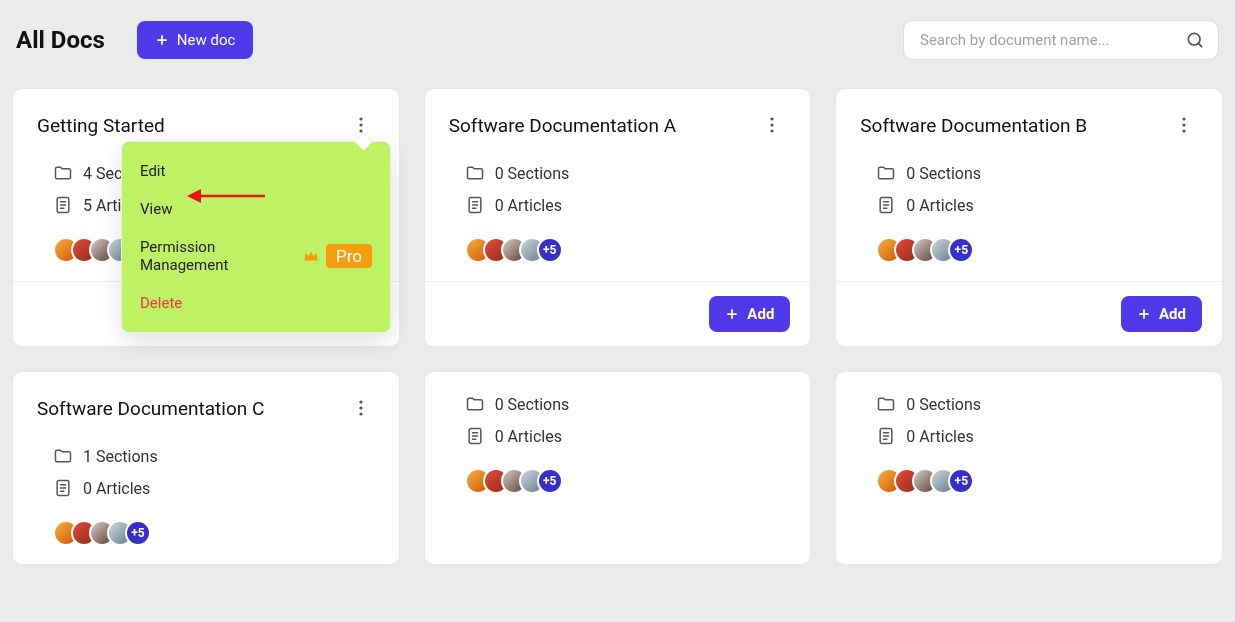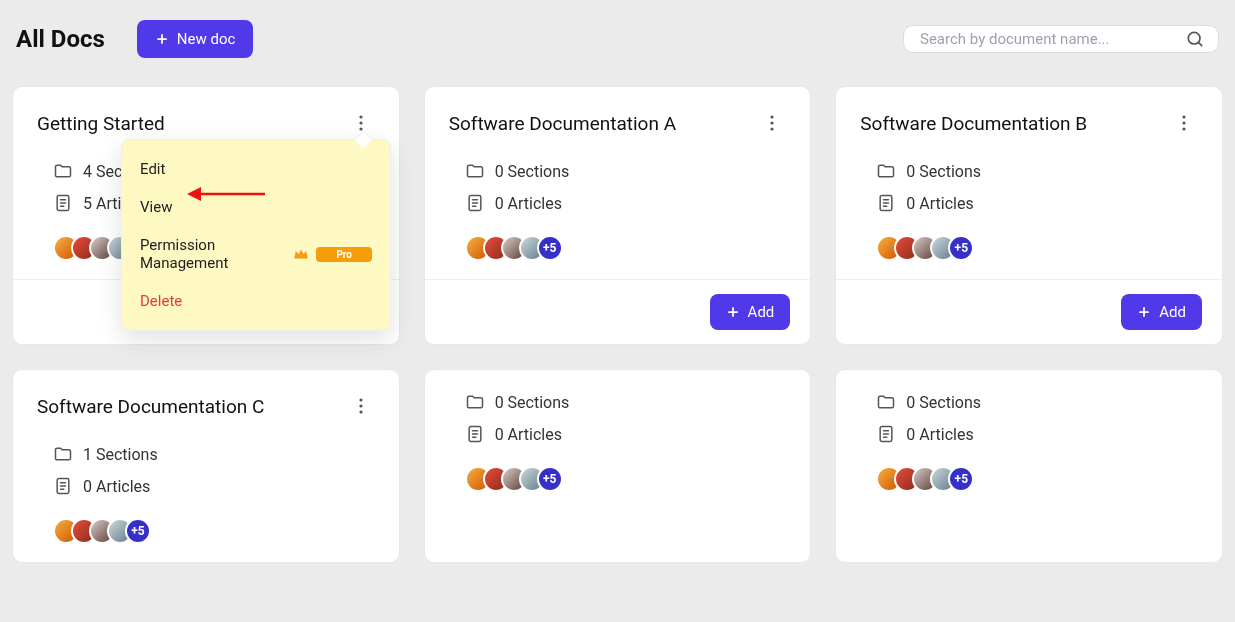--- a/index.html
+++ b/index.html
@@ -2,49 +2,49 @@
 <html><head>
 <meta charset="utf-8">
 <style>
   * { box-sizing: border-box; margin: 0; padding: 0; font-family: -apple-system, BlinkMacSystemFont, "Segoe UI", Roboto, sans-serif; }
   body { background: #ebebeb; width: 1235px; height: 622px; overflow: hidden; padding: 20px 12px; }
   .header { display: flex; align-items: center; justify-content: space-between; margin-bottom: 28px; padding: 0 4px; }
   .header-left { display: flex; align-items: center; gap: 32px; }
   .title { font-size: 24px; font-weight: 700; color: #111; }
   .new-doc-btn { background: #4f39e8; color: #fff; border: none; border-radius: 8px; padding: 10px 18px; font-size: 15px; font-weight: 400; display: inline-flex; align-items: center; gap: 8px; cursor: pointer; }
   .search-wrap { position: relative; }
-  .search { width: 316px; height: 28px; border: 1px solid #ddd; border-radius: 10px; padding: 0 44px 0 16px; font-size: 15px; color: #333; outline: none; }
+  .search { width: 316px; height: 40px; border: 1px solid #ddd; border-radius: 10px; padding: 0 44px 0 16px; font-size: 15px; color: #333; outline: none; }
   .search::placeholder { color: #9ca3af; }
   .search-icon { position: absolute; right: 14px; top: 50%; transform: translateY(-50%); color: #555; }
   .grid { display: grid; grid-template-columns: repeat(3, 1fr); gap: 24px; }
   .card { background: #fff; border: 1px solid #e5e7eb; border-radius: 10px; display: flex; flex-direction: column; position: relative; }
   .card-body { padding: 22px 24px 18px; flex: 1; }
   .card-head { display: flex; justify-content: space-between; align-items: center; margin-bottom: 24px; }
   .card-title { font-size: 19px; font-weight: 400; color: #111; }
   .more { width: 28px; height: 28px; display: flex; align-items: center; justify-content: center; cursor: pointer; color: #555; background: transparent; border: none; }
   .stat-list { display: flex; flex-direction: column; gap: 12px; margin-bottom: 22px; padding-left: 16px; }
   .stat { display: flex; align-items: center; gap: 10px; color: #333; font-size: 16px; }
   .stat .icn { width: 20px; height: 20px; display: inline-flex; align-items: center; justify-content: center; color: #555; }
   .avatars { display: flex; align-items: center; padding-left: 16px; }
   .avatar { width: 26px; height: 26px; border-radius: 50%; border: 2px solid #fff; margin-left: -8px; }
   .avatar:first-child { margin-left: 0; }
   .av1 { background: linear-gradient(135deg,#f5b041,#d35400); }
   .av2 { background: linear-gradient(135deg,#e74c3c,#8e2b19); }
   .av3 { background: linear-gradient(135deg,#d7ccc8,#5d4037); }
   .av4 { background: linear-gradient(135deg,#cfd8dc,#607d8b); }
   .more-av { width: 26px; height: 26px; border-radius: 50%; background: #3630c9; color: #fff; font-size: 12px; font-weight: 700; display: flex; align-items: center; justify-content: center; border: 2px solid #fff; margin-left: -8px; }
   .card-footer { border-top: 1px solid #eee; padding: 14px 20px; display: flex; justify-content: flex-end; }
-  .add-btn { background: #4f39e8; color: #fff; border: none; border-radius: 8px; padding: 9px 16px; font-size: 15px; font-weight: 400; display: inline-flex; align-items: center; gap: 8px; cursor: pointer; } 
-  .dropdown { position: absolute; top: 52px; left: 108px; width: 270px; background: #fef9c3; border-radius: 8px; box-shadow: 0 8px 24px rgba(0,0,0,0.12); border: 1px solid #eee; padding: 10px 0; z-index: 5; }
+  .add-btn { background: #4f39e8; color: #fff; border: none; border-radius: 8px; padding: 9px 16px; font-size: 15px; font-weight: 700; display: inline-flex; align-items: center; gap: 8px; cursor: pointer; } 
+  .dropdown { position: absolute; top: 52px; left: 108px; width: 270px; background: #bef264; border-radius: 8px; box-shadow: 0 8px 24px rgba(0,0,0,0.12); border: 1px solid #eee; padding: 10px 0; z-index: 5; }
   .dropdown::before { content:""; position:absolute; top:-7px; right:20px; width:12px; height:12px; background:#fff; transform:rotate(45deg); border-left:1px solid #eee; border-top:1px solid #eee; }
   .dd-item { display: flex; align-items: center; justify-content: space-between; padding: 10px 18px; font-size: 15px; color: #222; cursor: pointer; }
   .dd-item.delete { color: #e63946; }
   .dd-badges { display: inline-flex; align-items: center; gap: 6px; }
   .crown { color: #f59e0b; }
-  .pro { background: #f59e0b; color: #fff; font-size: 10px; font-weight: 700; padding: 2px 20px; border-radius: 4px; }
+  .pro { background: #f59e0b; color: #fff; font-size: 17px; font-weight: 400; padding: 2px 10px; border-radius: 4px; }
   .arrow-annot { position: absolute; top: 98px; left: 174px; z-index: 6; pointer-events: none; }
   svg { display: block; }
 </style>
 </head>
 <body>
 
 <div class="header">
   <div class="header-left">
     <h1 class="title">All Docs</h1>
     <button class="new-doc-btn">

